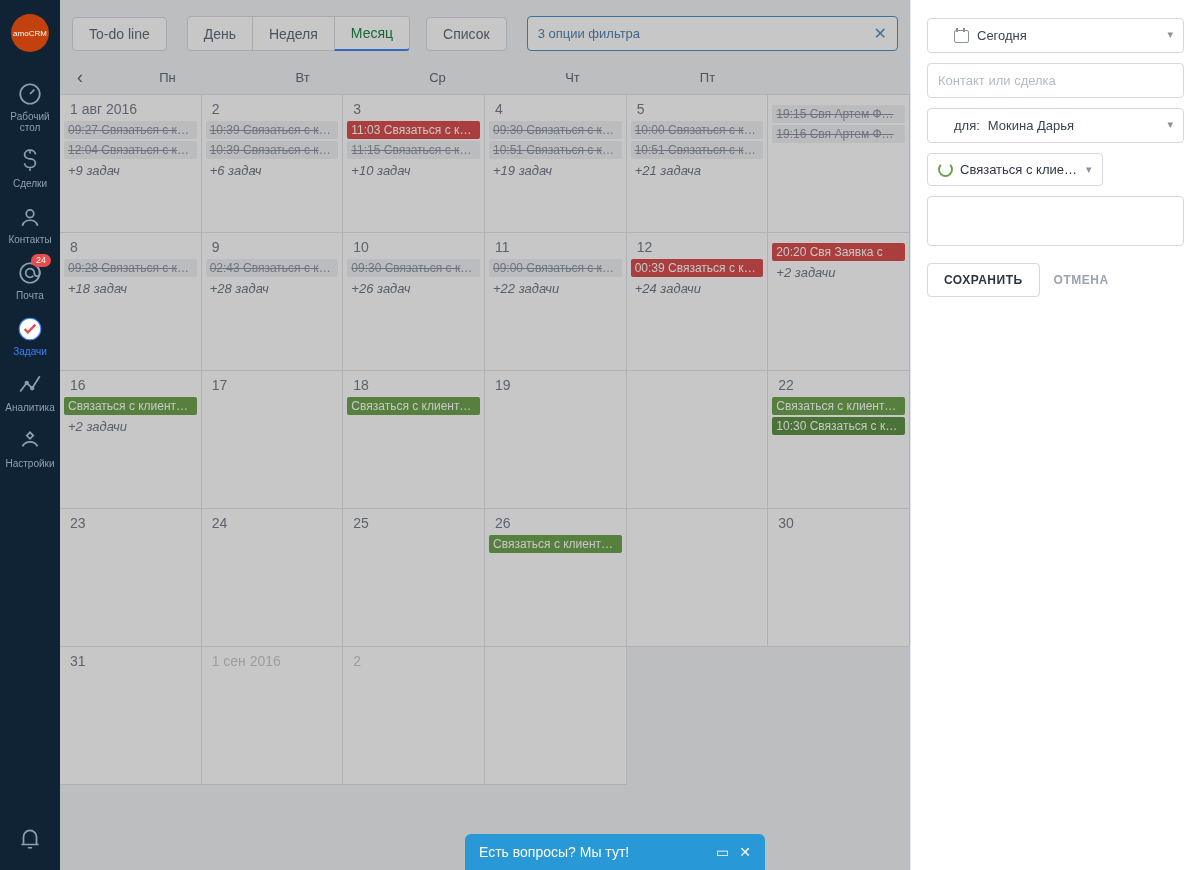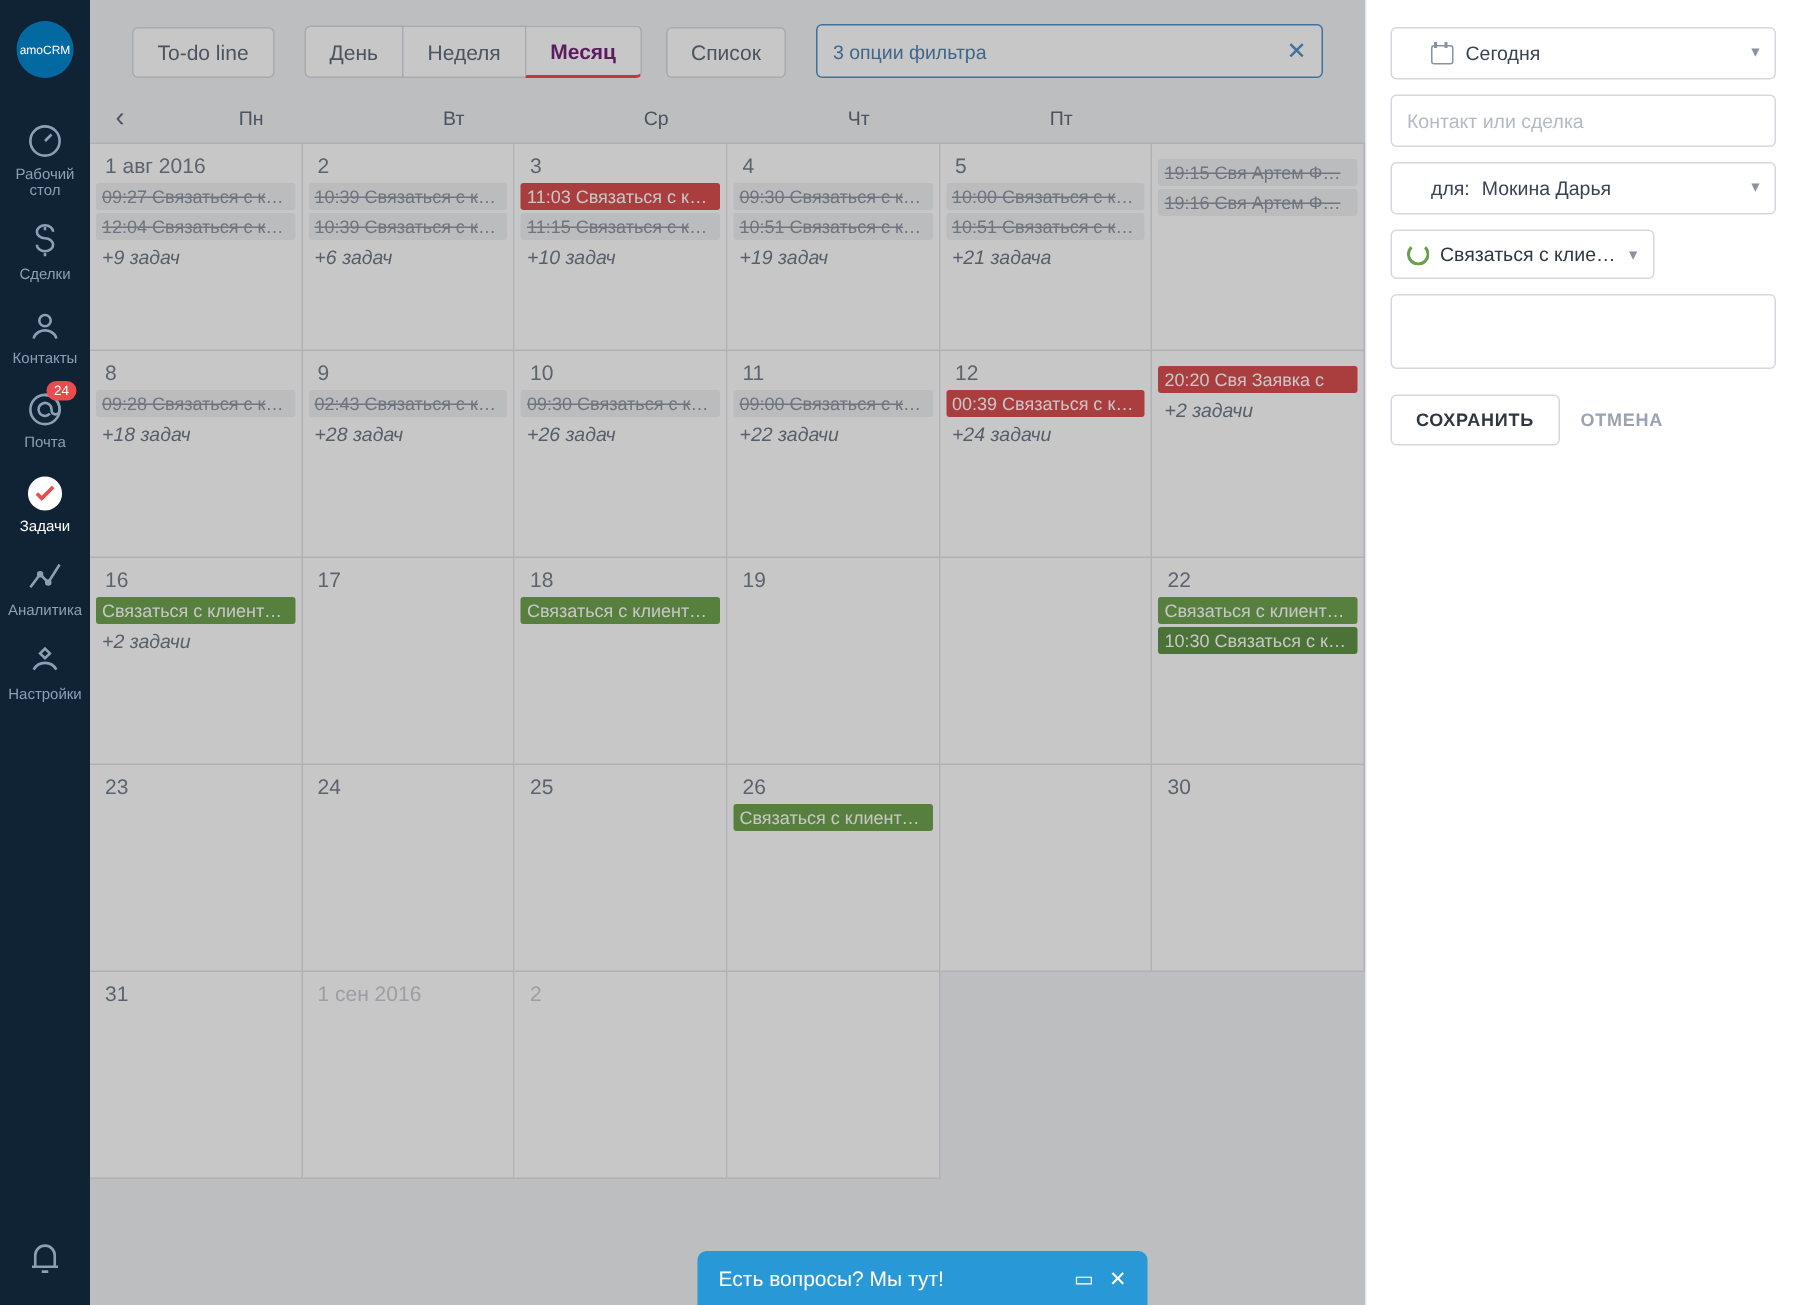--- a/index.html
+++ b/index.html
@@ -1,37 +1,37 @@
 <!DOCTYPE html>
 <html><head>
 <meta charset="utf-8">
 <style>
 * { box-sizing: border-box; margin: 0; padding: 0; }
 body { font-family: -apple-system, "Segoe UI", Arial, sans-serif; font-size: 13px; color: #2e3640; background: #f5f5f5; overflow: hidden; width: 1200px; height: 870px; position: relative; }
 
 
 .sidebar { position: absolute; left: 0; top: 0; width: 60px; height: 870px; background: #102335; display: flex; flex-direction: column; align-items: center; z-index: 5; }
-.logo { width: 38px; height: 38px; border-radius: 50%; background: #0369a1; margin: 14px 0 20px 0; display: flex; align-items: center; justify-content: center; font-size: 8px; color: #fff; }
+.logo { width: 38px; height: 38px; border-radius: 50%; background: #c2410c; margin: 14px 0 20px 0; display: flex; align-items: center; justify-content: center; font-size: 8px; color: #fff; }
 .nav-item { width: 60px; text-align: center; padding: 9px 0 6px; color: #8aa0b3; cursor: pointer; position: relative; }
-.nav-item.active { color: #ffffff; }
+.nav-item.active { color: #3b82f6; }
 .nav-item.active .nav-icon::before { color: #fff; }
 .nav-icon { width: 26px; height: 26px; margin: 0 auto 4px; display: block; position: relative; }
 .nav-label { font-size: 10px; display: block; }
 .nav-badge { position: absolute; top: 3px; right: 9px; background: #e94c4c; color: #fff; border-radius: 8px; font-size: 9px; padding: 1px 5px; line-height: 11px; }
 .nav-bottom { margin-top: auto; padding-bottom: 16px; }
 
 
 .main { position: absolute; left: 60px; top: 0; width: 850px; height: 870px; background: #f2f3f5; }
 .dim-overlay { position: absolute; inset: 0; background: rgba(30,30,30,0.25); z-index: 4; pointer-events: none; }
 
 
-.toolbar { display: flex; align-items: flex-end; padding: 16px 28px 10px; gap: 8px; }
+.toolbar { display: flex; align-items: center; padding: 16px 12px 10px; gap: 8px; }
 .btn-group { display: flex; gap: 0; }
 .btn { background: #fff; border: 1px solid #d5d8df; padding: 8px 16px; font-size: 14px; color: #5a6676; cursor: pointer; }
-.btn.active { color: #701a75; font-weight: 700; border-bottom: 2px solid #ef4444; }
+.btn.active { color: #15803d; font-weight: 400; border-bottom: 2px solid #3b82f6; }
 .btn-todo { border-radius: 4px; margin-right: 12px; }
 .btn-group .btn { border-radius: 0; margin-left: -1px; }
 .btn-group .btn:first-child { border-radius: 4px 0 0 4px; margin-left: 0; }
 .btn-group .btn:last-child { border-radius: 0 4px 4px 0; }
 .btn-single { border-radius: 4px; margin-left: 8px; }
 .filter-box { flex: 1; margin-left: 12px; border: 1px solid #498ec9; border-radius: 4px; padding: 7px 10px; color: #497fb0; background: #fff; display: flex; align-items: center; justify-content: space-between; }
 .filter-clear { color: #498ec9; font-size: 16px; cursor: pointer; }
 
 
 .week-header { display: grid; grid-template-columns: 40px repeat(5, 1fr) 1fr; align-items: center; padding: 6px 0; font-size: 13px; color: #5a6676; }

